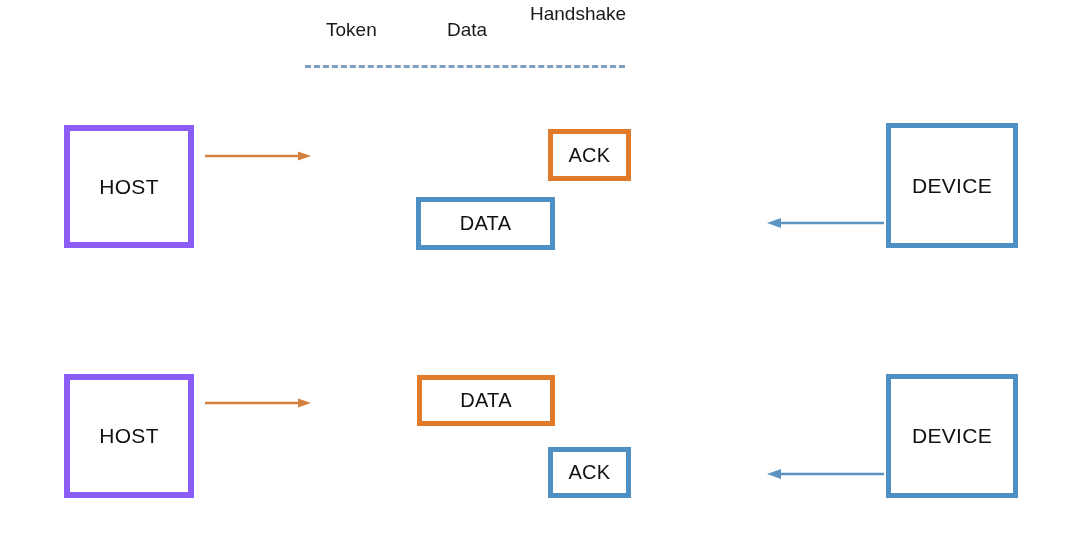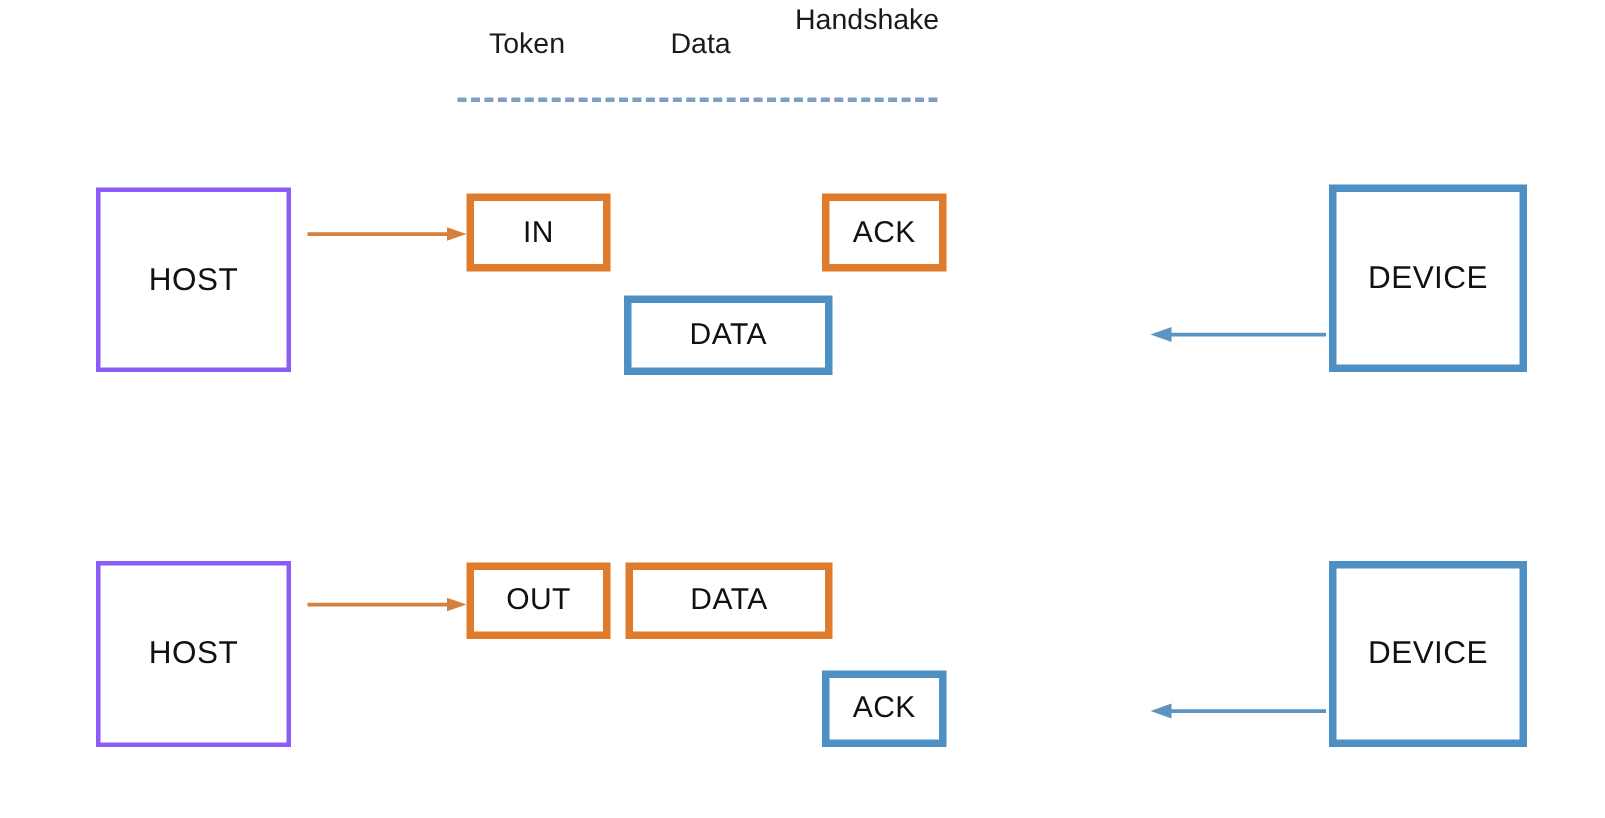--- a/index.html
+++ b/index.html
@@ -34,21 +34,21 @@
     box-sizing: border-box;
     display: flex;
     align-items: center;
     justify-content: center;
     background: #ffffff;
     font-size: 21px;
     color: #111111;
     letter-spacing: 0.3px;
   }
   .node-box.host {
-    border: 3px solid #8b5cf6;
+    border: 6px solid #8b5cf6;
   }
   .node-box.device {
     border: 5px solid #4f90c4;
     text-align: right;
   }
   .packet {
     position: absolute;
     box-sizing: border-box;
     display: flex;
     align-items: center;
@@ -80,41 +80,39 @@
 
   <div class="divider" style="left:305px; top:65px; width:320px;"></div>
 
   <div class="node-box host" style="left:64px; top:125px; width:130px; height:123px;">HOST</div>
 
   <svg class="arrow-svg" style="left:203px; top:145px; width:112px; height:22px;" viewBox="0 0 112 22">
     <line x1="2" y1="11" x2="98" y2="11" stroke="#d4803f" stroke-width="2.5"></line>
     <polygon points="108,11 95,6.5 95,15.5" fill="#d4803f"></polygon>
   </svg>
 
-  <div class="packet orange" style="left:311px; top:129px; width:96px; height:52px;">IN</div>
 
   <div class="packet blue" style="left:416px; top:197px; width:139px; height:53px;">DATA</div>
 
   <div class="packet orange" style="left:548px; top:129px; width:83px; height:52px;">ACK</div>
 
   <svg class="arrow-svg" style="left:764px; top:212px; width:124px; height:22px;" viewBox="0 0 124 22">
     <line x1="120" y1="11" x2="14" y2="11" stroke="#5b94c2" stroke-width="2.5"></line>
     <polygon points="3,11 17,6 17,16" fill="#5b94c2"></polygon>
   </svg>
 
   <div class="node-box device" style="left:886px; top:123px; width:132px; height:125px;">DEVICE</div>
 
   <div class="node-box host" style="left:64px; top:374px; width:130px; height:124px;">HOST</div>
 
   <svg class="arrow-svg" style="left:203px; top:392px; width:112px; height:22px;" viewBox="0 0 112 22">
     <line x1="2" y1="11" x2="98" y2="11" stroke="#d4803f" stroke-width="2.5"></line>
     <polygon points="108,11 95,6.5 95,15.5" fill="#d4803f"></polygon>
   </svg>
 
-  <div class="packet orange" style="left:311px; top:375px; width:96px; height:51px;">OUT</div>
 
   <div class="packet orange" style="left:417px; top:375px; width:138px; height:51px;">DATA</div>
 
   <div class="packet blue" style="left:548px; top:447px; width:83px; height:51px;">ACK</div>
 
   <svg class="arrow-svg" style="left:764px; top:463px; width:124px; height:22px;" viewBox="0 0 124 22">
     <line x1="120" y1="11" x2="14" y2="11" stroke="#5b94c2" stroke-width="2.5"></line>
     <polygon points="3,11 17,6 17,16" fill="#5b94c2"></polygon>
   </svg>
 

